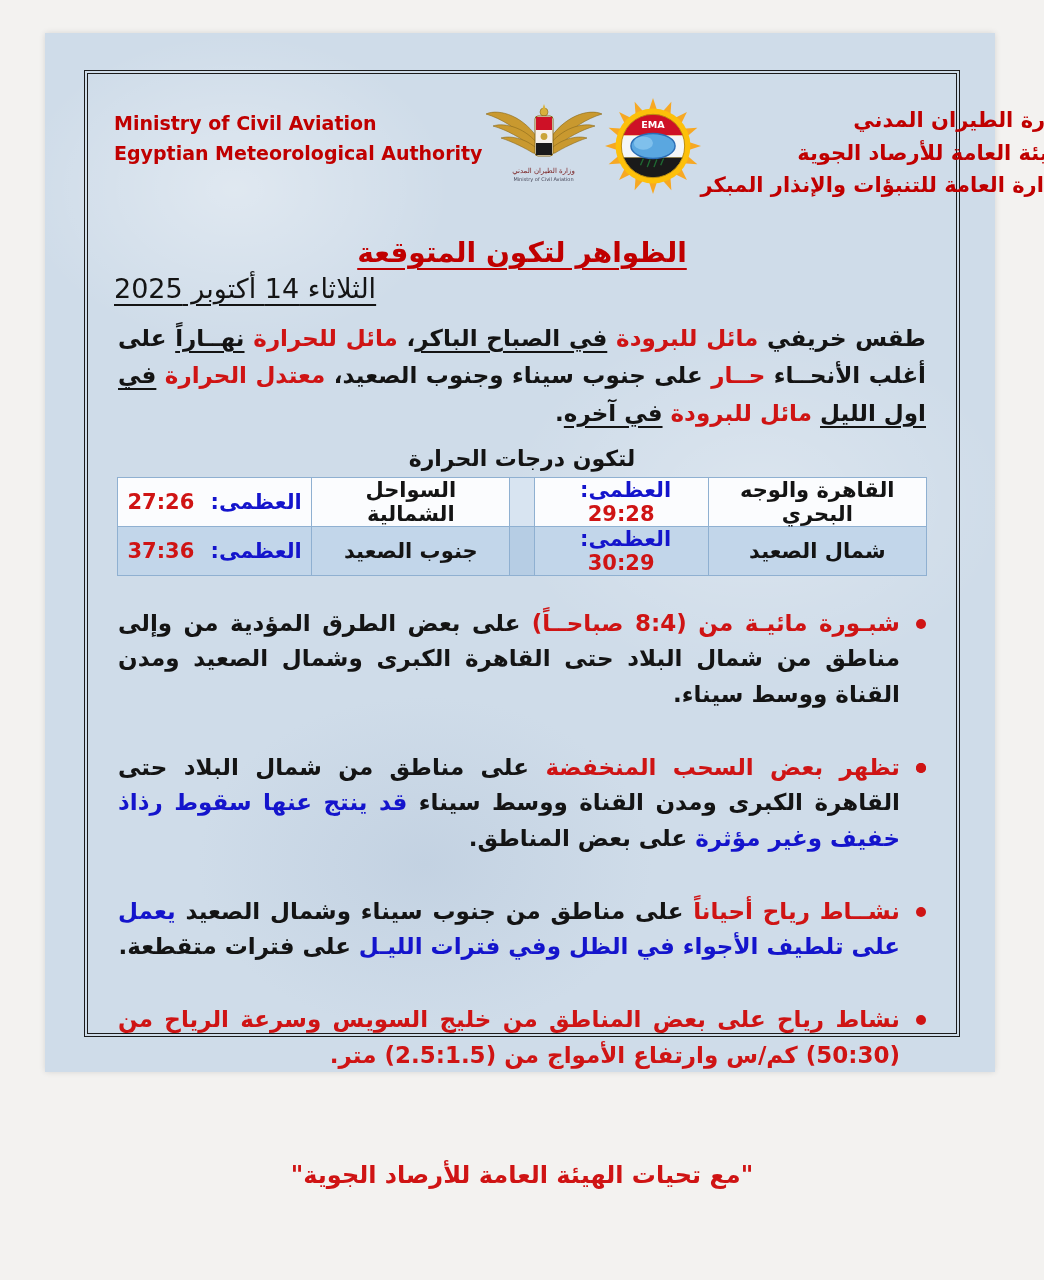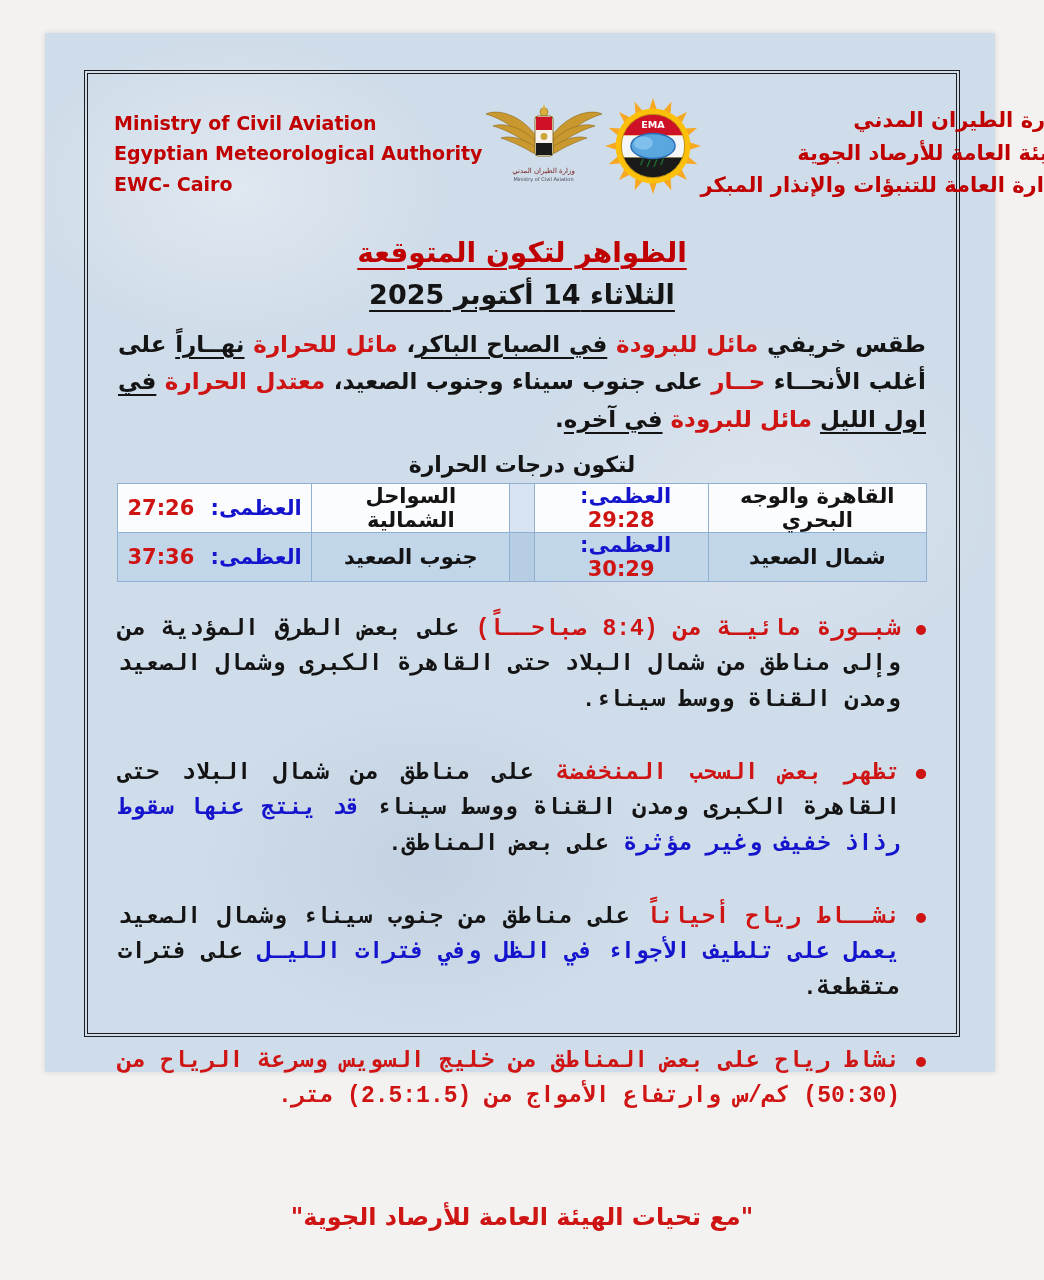--- a/index.html
+++ b/index.html
@@ -41,23 +41,23 @@
   .logo-moca .cap2{font-size:5px;color:#445;line-height:1.2;}
   .logo-ema{width:96px;margin-top:4px;flex:none;}
   .hdr-ar{direction:rtl;text-align:right;color:var(--accent-red);font-weight:bold;font-size:21px;line-height:1.55;padding-top:10px;white-space:nowrap;}
   
   .title{
     text-align:center;color:var(--accent-red);font-weight:bold;font-size:28px;
     text-decoration:underline;text-decoration-thickness:2px;text-underline-offset:6px;
     margin-top:14px;direction:rtl;
   }
   .date{
-    text-align:center;color:var(--ink);font-weight:bold;font-size:27px;
+    text-align:left;color:var(--ink);font-weight:normal;font-size:27px;
     text-decoration:underline;text-decoration-thickness:2px;text-underline-offset:6px;
-    margin-top:10px;direction:rtl;
+    margin-top:4px;direction:rtl;
   }
   
   .forecast{
     direction:rtl;text-align:justify;font-weight:bold;font-size:23px;line-height:1.62;
     color:var(--ink);margin:16px 4px 14px 4px;
   }
   .c-red{color:var(--value-red);}
   .c-blue{color:var(--text-blue);}
   .u{text-decoration:underline;text-decoration-thickness:2px;text-underline-offset:5px;}
   
@@ -68,21 +68,21 @@
   }
   table.temps td{border:1px solid var(--table-border);height:35px;text-align:center;vertical-align:middle;padding:0 6px;}
   table.temps tr.r0 td{background:#fbfcfe;}
   table.temps tr.r1 td{background:var(--row-alt);}
   table.temps tr.r0 td.gap{background:#d8e4f1;}
   table.temps tr.r1 td.gap{background:#b6cde4;}
   table.temps .region{color:var(--ink);}
   table.temps .lbl{color:var(--text-blue);margin-left:9px;}
   table.temps .val{color:var(--value-red);}
   
-  ul.bullets{direction:rtl;list-style:none;margin:30px 26px 16px 4px;font-family:Liberation Mono, monospace;}
+  ul.bullets{direction:rtl;list-style:none;margin:30px 26px 16px 4px;}
   ul.bullets li{
     position:relative;text-align:justify;font-weight:bold;font-size:23px;line-height:1.55;
     color:var(--ink);margin-bottom:37px;padding-right:4px;
   }
   ul.bullets li .dot{
     position:absolute;right:-22px;top:13px;width:10px;height:10px;border-radius:50%;
     background:var(--value-red);
   }
   
   .footer{
@@ -93,21 +93,20 @@
 </head>
 <body>
 
 <div class="page">
   <div class="frame">
 
     <div class="header">
       <div class="hdr-en">
         <div>Ministry of Civil Aviation</div>
         <div>Egyptian Meteorological Authority</div>
-        <div>EWC- Cairo</div>
       </div>
 
       <div class="logo-moca">
         <svg width="122" height="62" viewBox="0 0 122 62">
 
           <g fill="#c9992f" stroke="#8a6a1c" stroke-width="0.6">
             <path d="M57,40 C42,14 16,6 3,12 C19,17 33,26 44,38 C48,40 53,41 57,40 Z"></path>
             <path d="M57,45 C44,26 22,20 10,24 C24,28 38,36 48,44 C51,45.5 55,46 57,45 Z"></path>
             <path d="M57,50 C46,37 28,33 18,36 C30,40 42,46 50,51 C53,51.5 56,51 57,50 Z"></path>
           </g>

